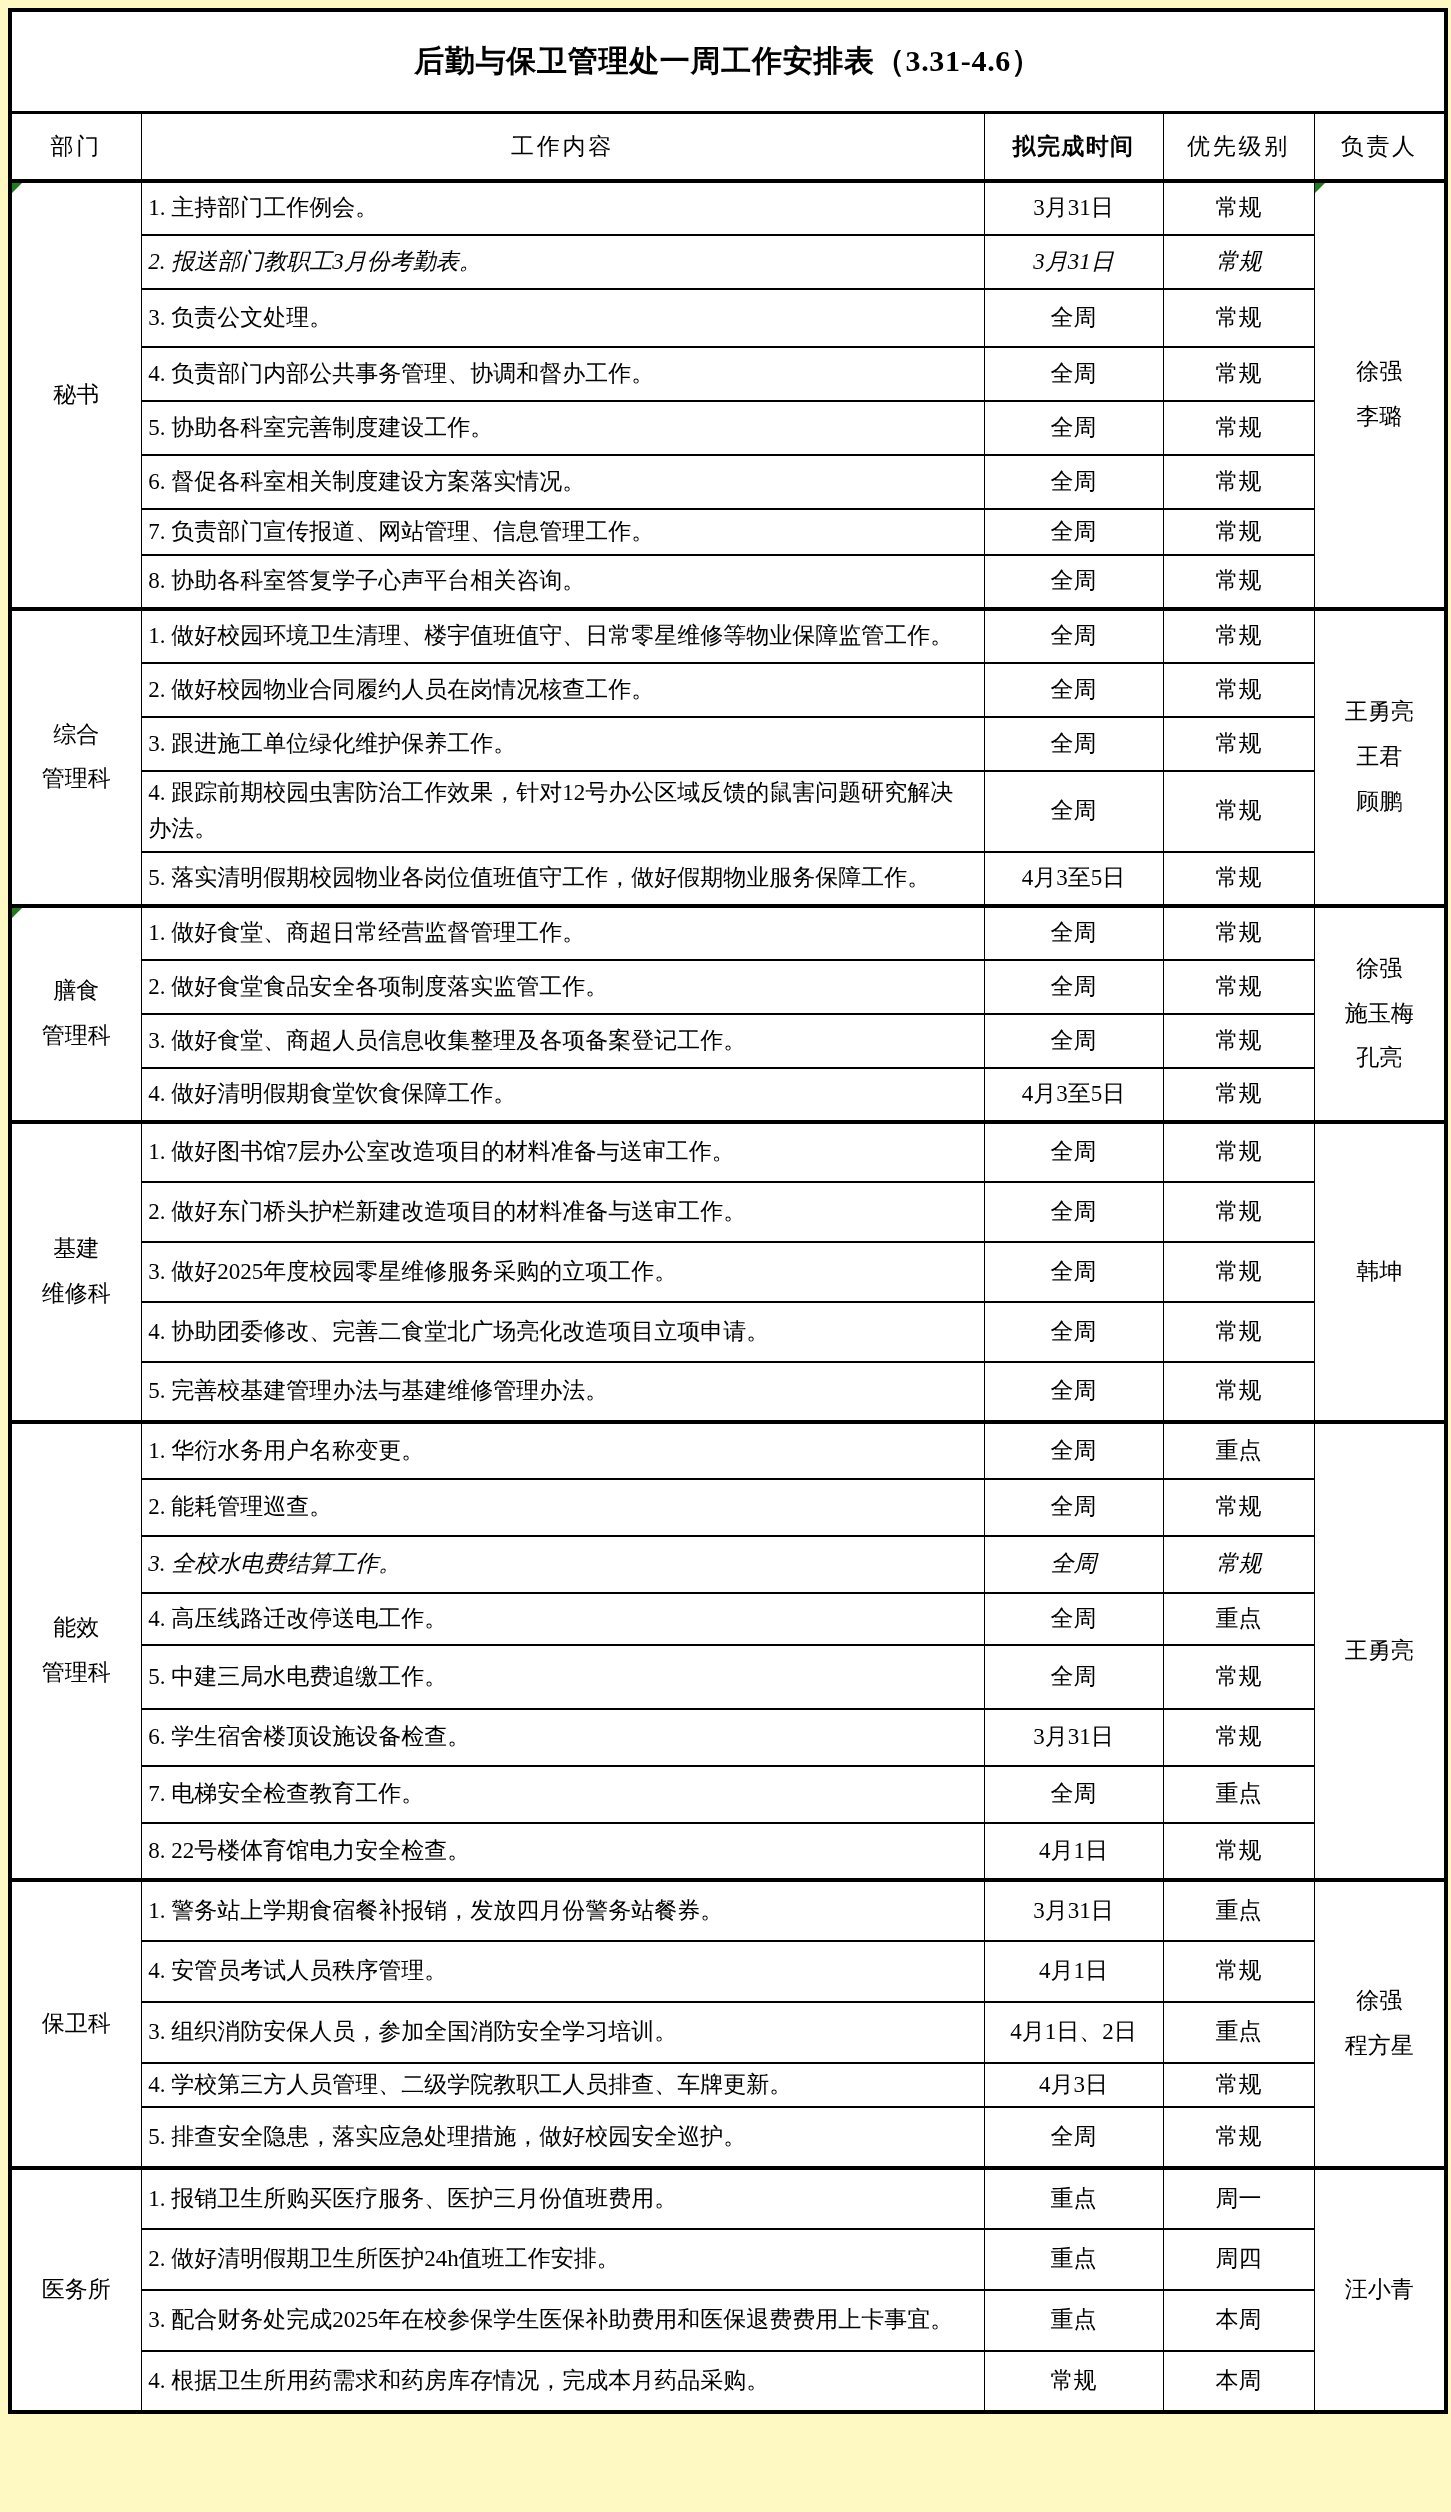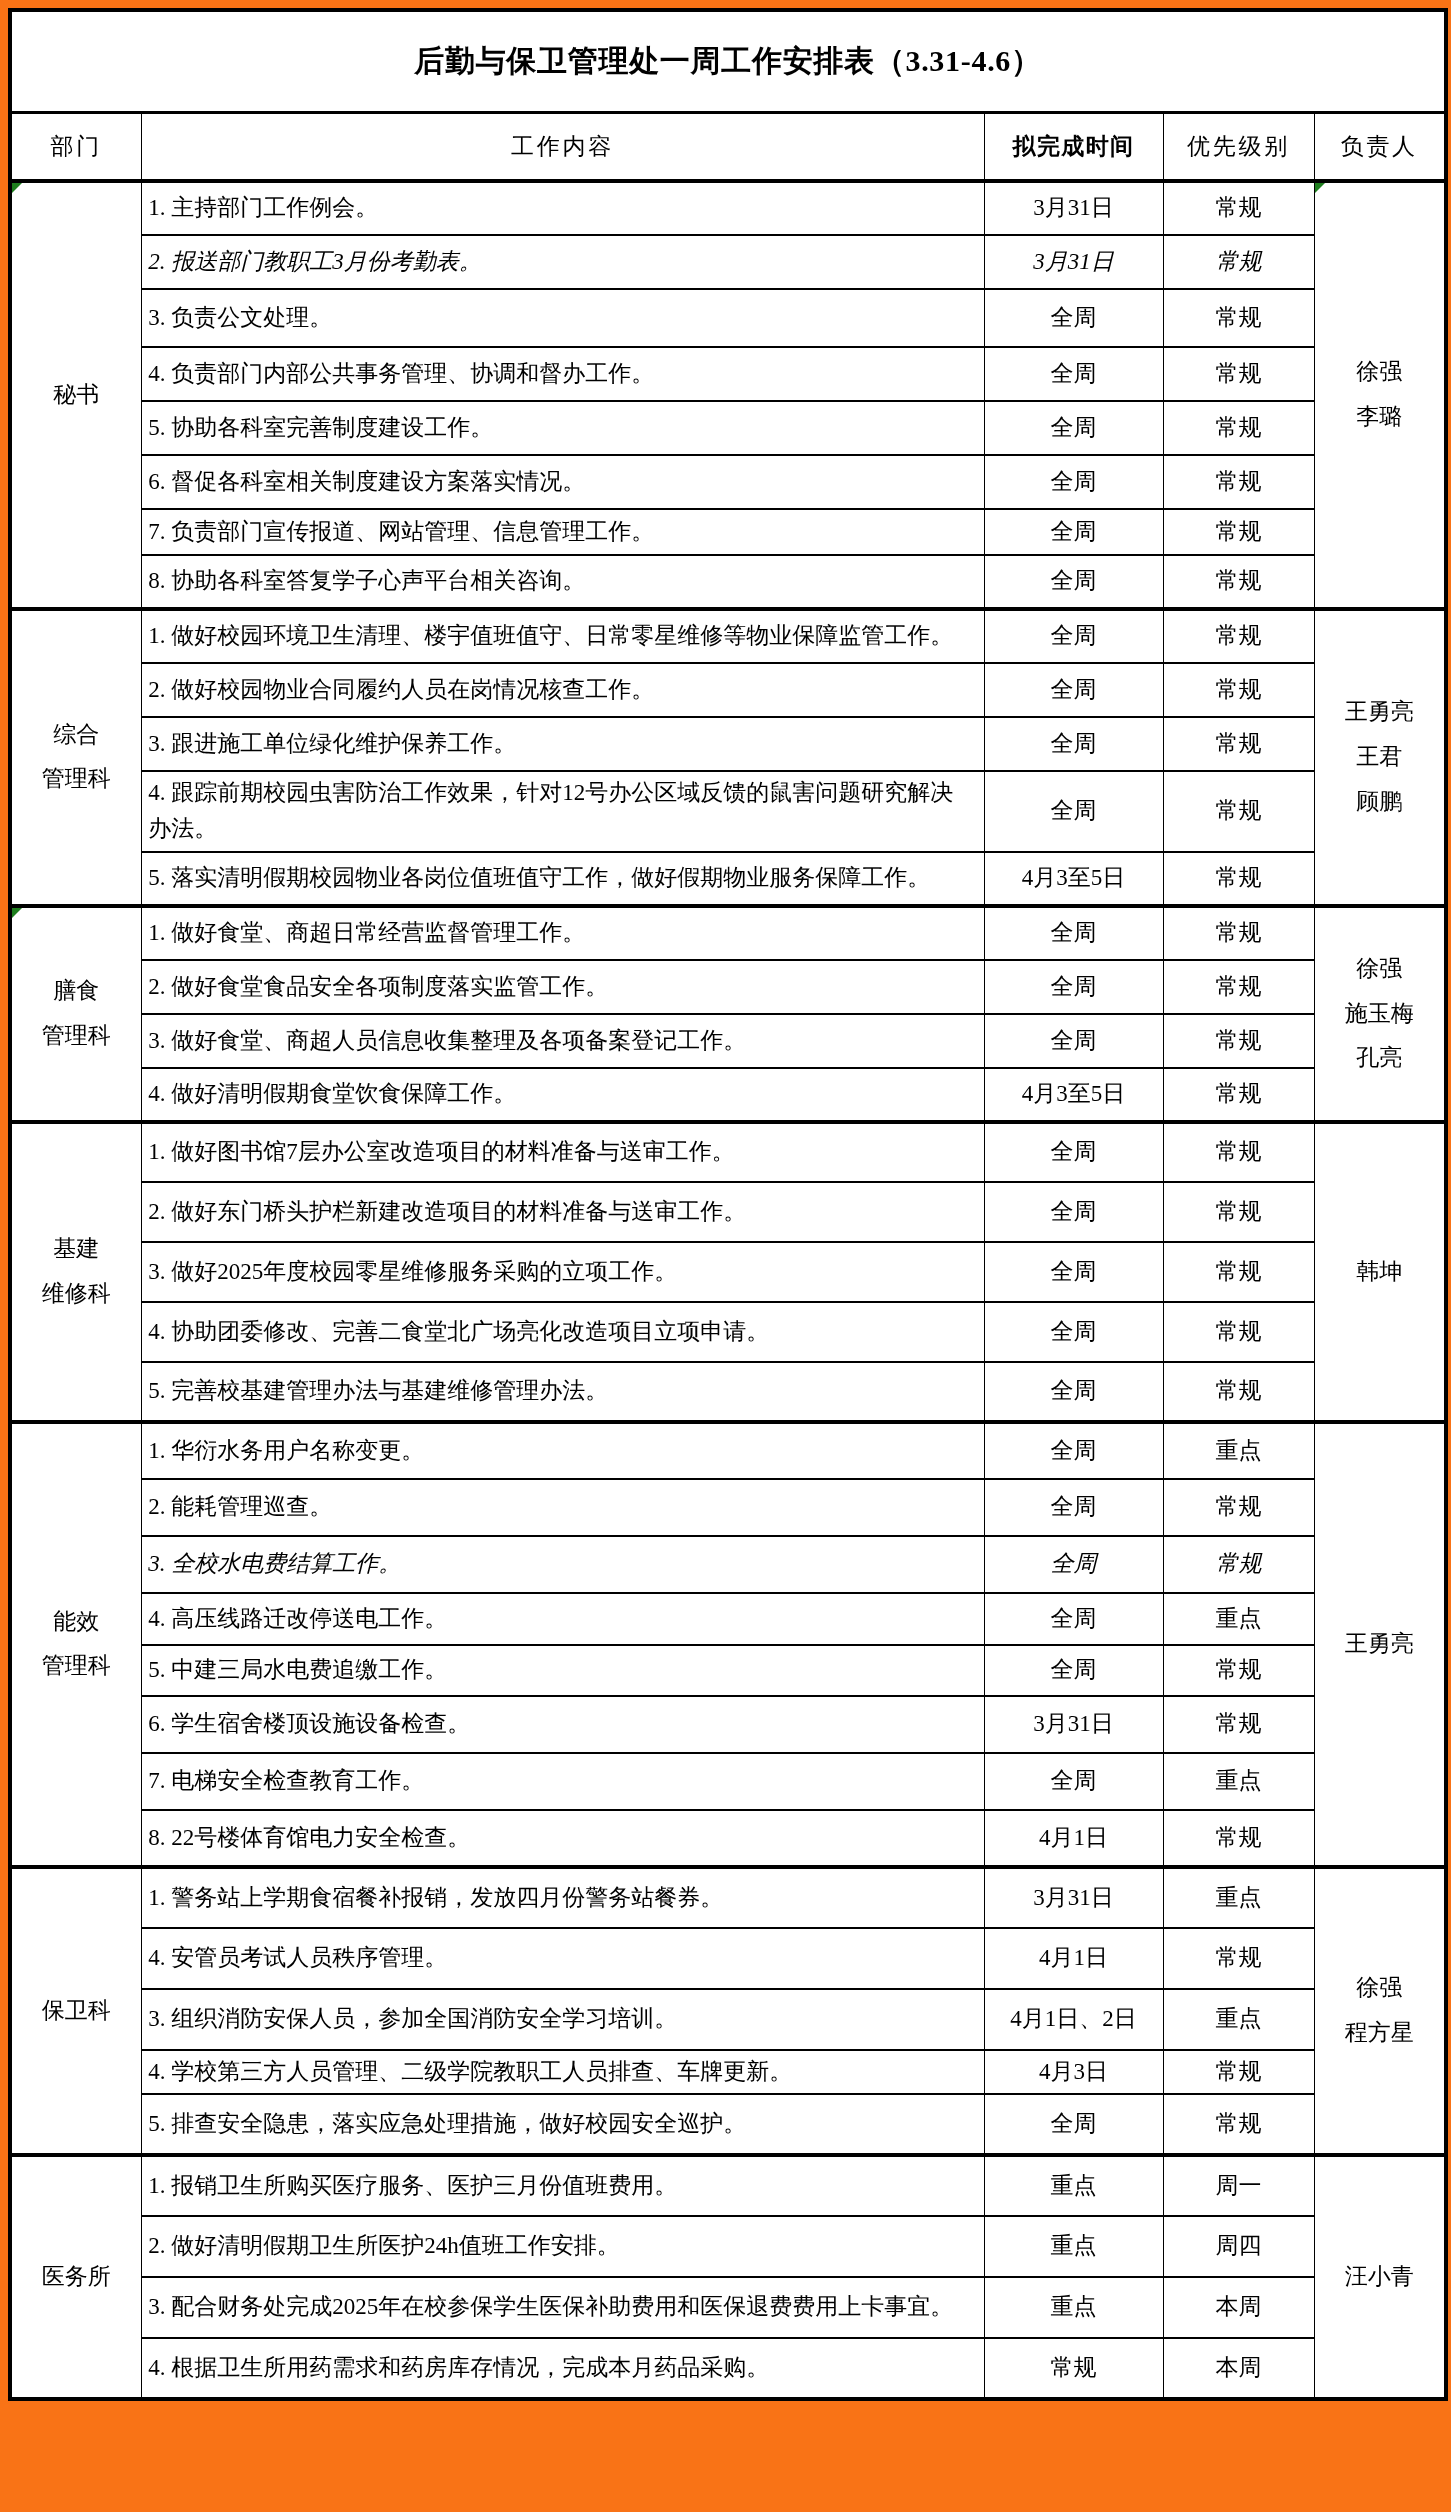--- a/index.html
+++ b/index.html
@@ -9,21 +9,21 @@
     width: 1452px;
   }
   body {
     font-family: "Liberation Serif", "DejaVu Serif", serif;
     color: #000000;
     -webkit-font-smoothing: antialiased;
   }
   .sheet {
     width: 1452px;
     height: 2512px;
-    background: #f97316;
+    background: #fef9c3;
     box-sizing: border-box;
     padding: 8px;
   }
   table.worksheet {
     border-collapse: collapse;
     table-layout: fixed;
     width: 1435px;
     border: 4px solid #000000;
     background: #ffffff;
   }
@@ -287,21 +287,21 @@
         <tr style="height: 57px; font-style: italic;">
           <td class="content-cell">3. 全校水电费结算工作。</td>
           <td class="time-cell">全周</td>
           <td class="priority-cell">常规</td>
         </tr>
         <tr style="height: 52px; margin-top: 20px;">
           <td class="content-cell">4. 高压线路迁改停送电工作。</td>
           <td class="time-cell">全周</td>
           <td class="priority-cell">重点</td>
         </tr>
-        <tr style="height: 51px;">
+        <tr style="height: 64px;">
           <td class="content-cell">5. 中建三局水电费追缴工作。</td>
           <td class="time-cell">全周</td>
           <td class="priority-cell">常规</td>
         </tr>
         <tr style="height: 57px;">
           <td class="content-cell">6. 学生宿舍楼顶设施设备检查。</td>
           <td class="time-cell">3月31日</td>
           <td class="priority-cell">常规</td>
         </tr>
         <tr style="height: 57px;">

